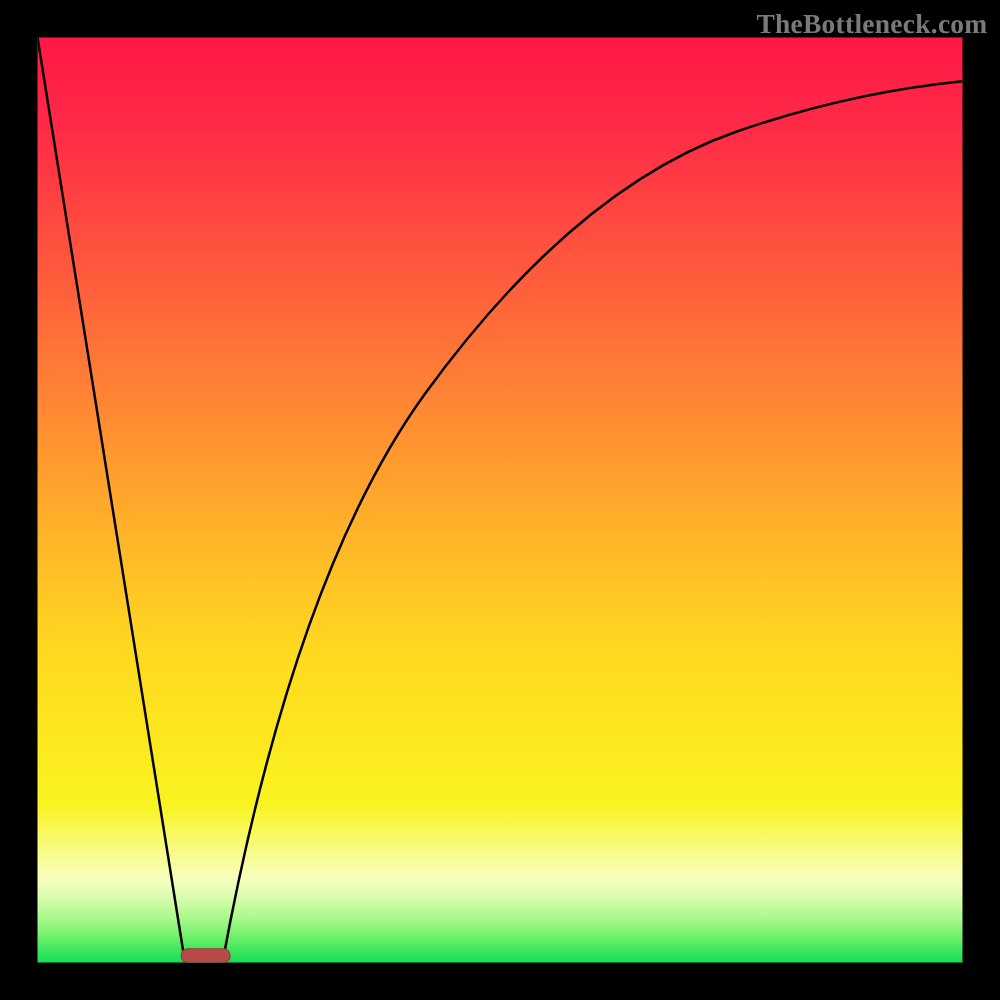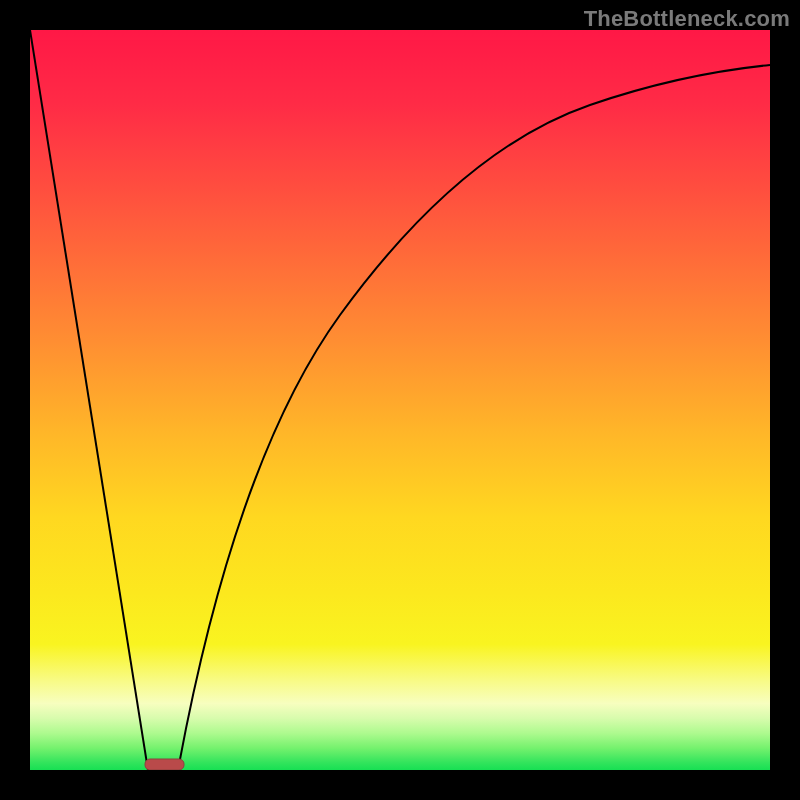--- a/index.html
+++ b/index.html
@@ -44,21 +44,21 @@
     position: absolute;
     left: 0;
     top: 0;
     width: 740px;
     height: 740px;
   }
   .watermark {
     position: absolute;
     top: 6px;
     right: 10px;
-    font-family: Liberation Sans, sans-serif;
+    font-family: Liberation Serif, serif;
     font-size: 22px;
     font-weight: 600;
     color: #7a7a7a;
     letter-spacing: 0.2px;
   }
 </style>
 </head>
 <body>
 
 <div class="container">

